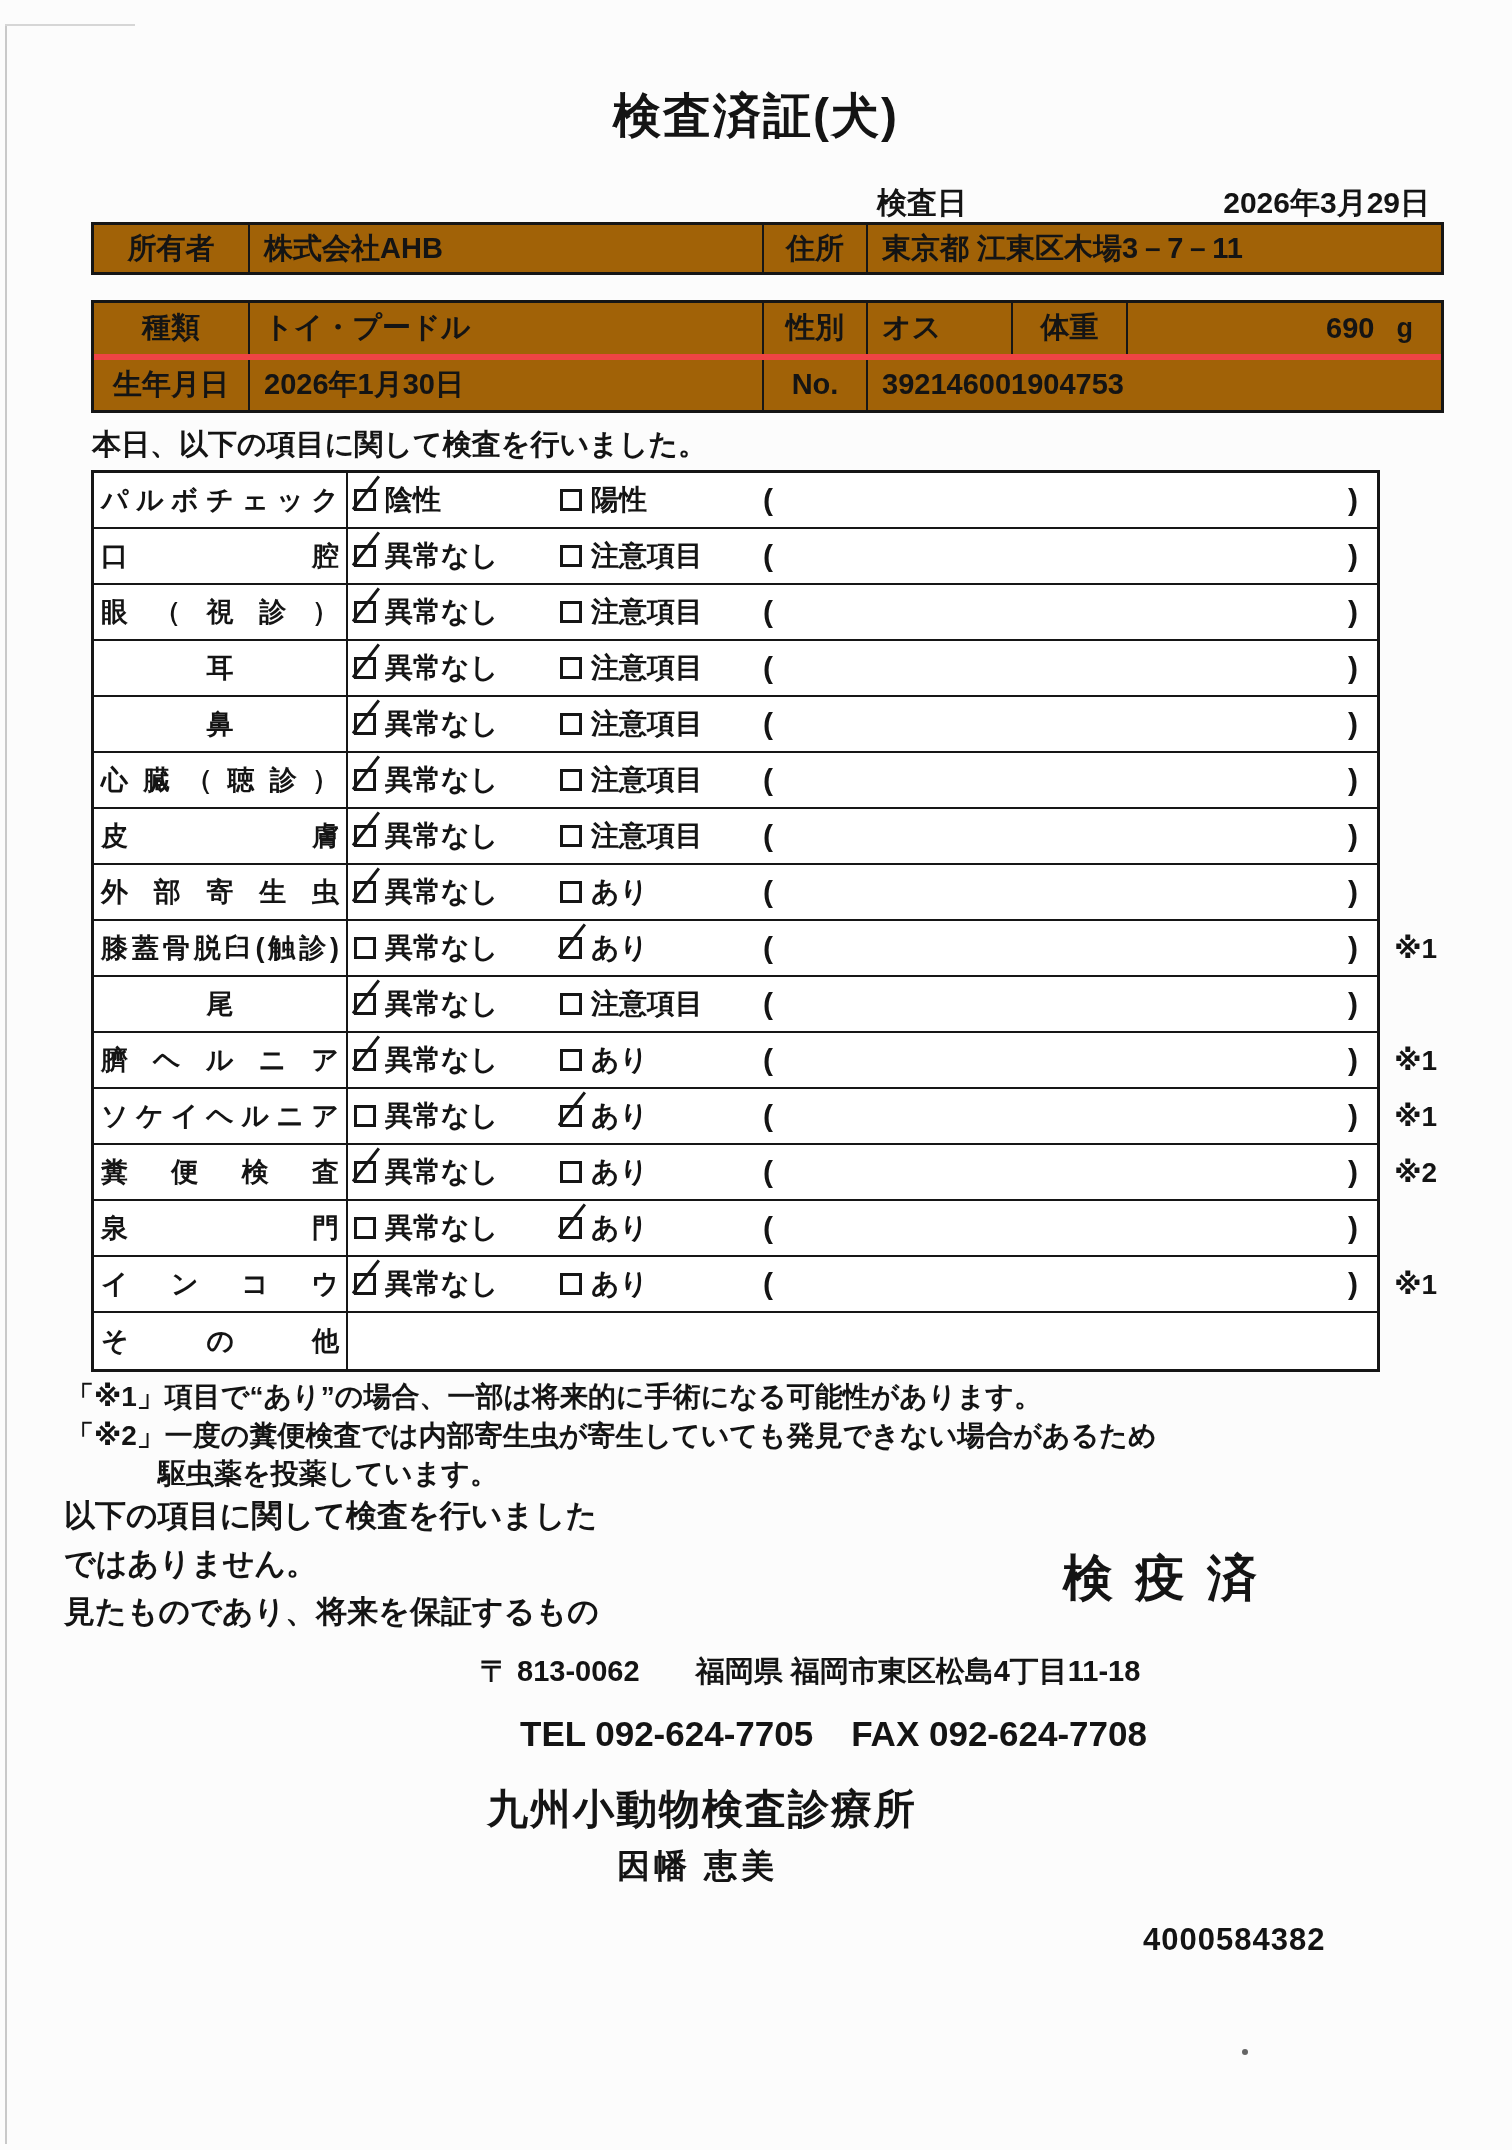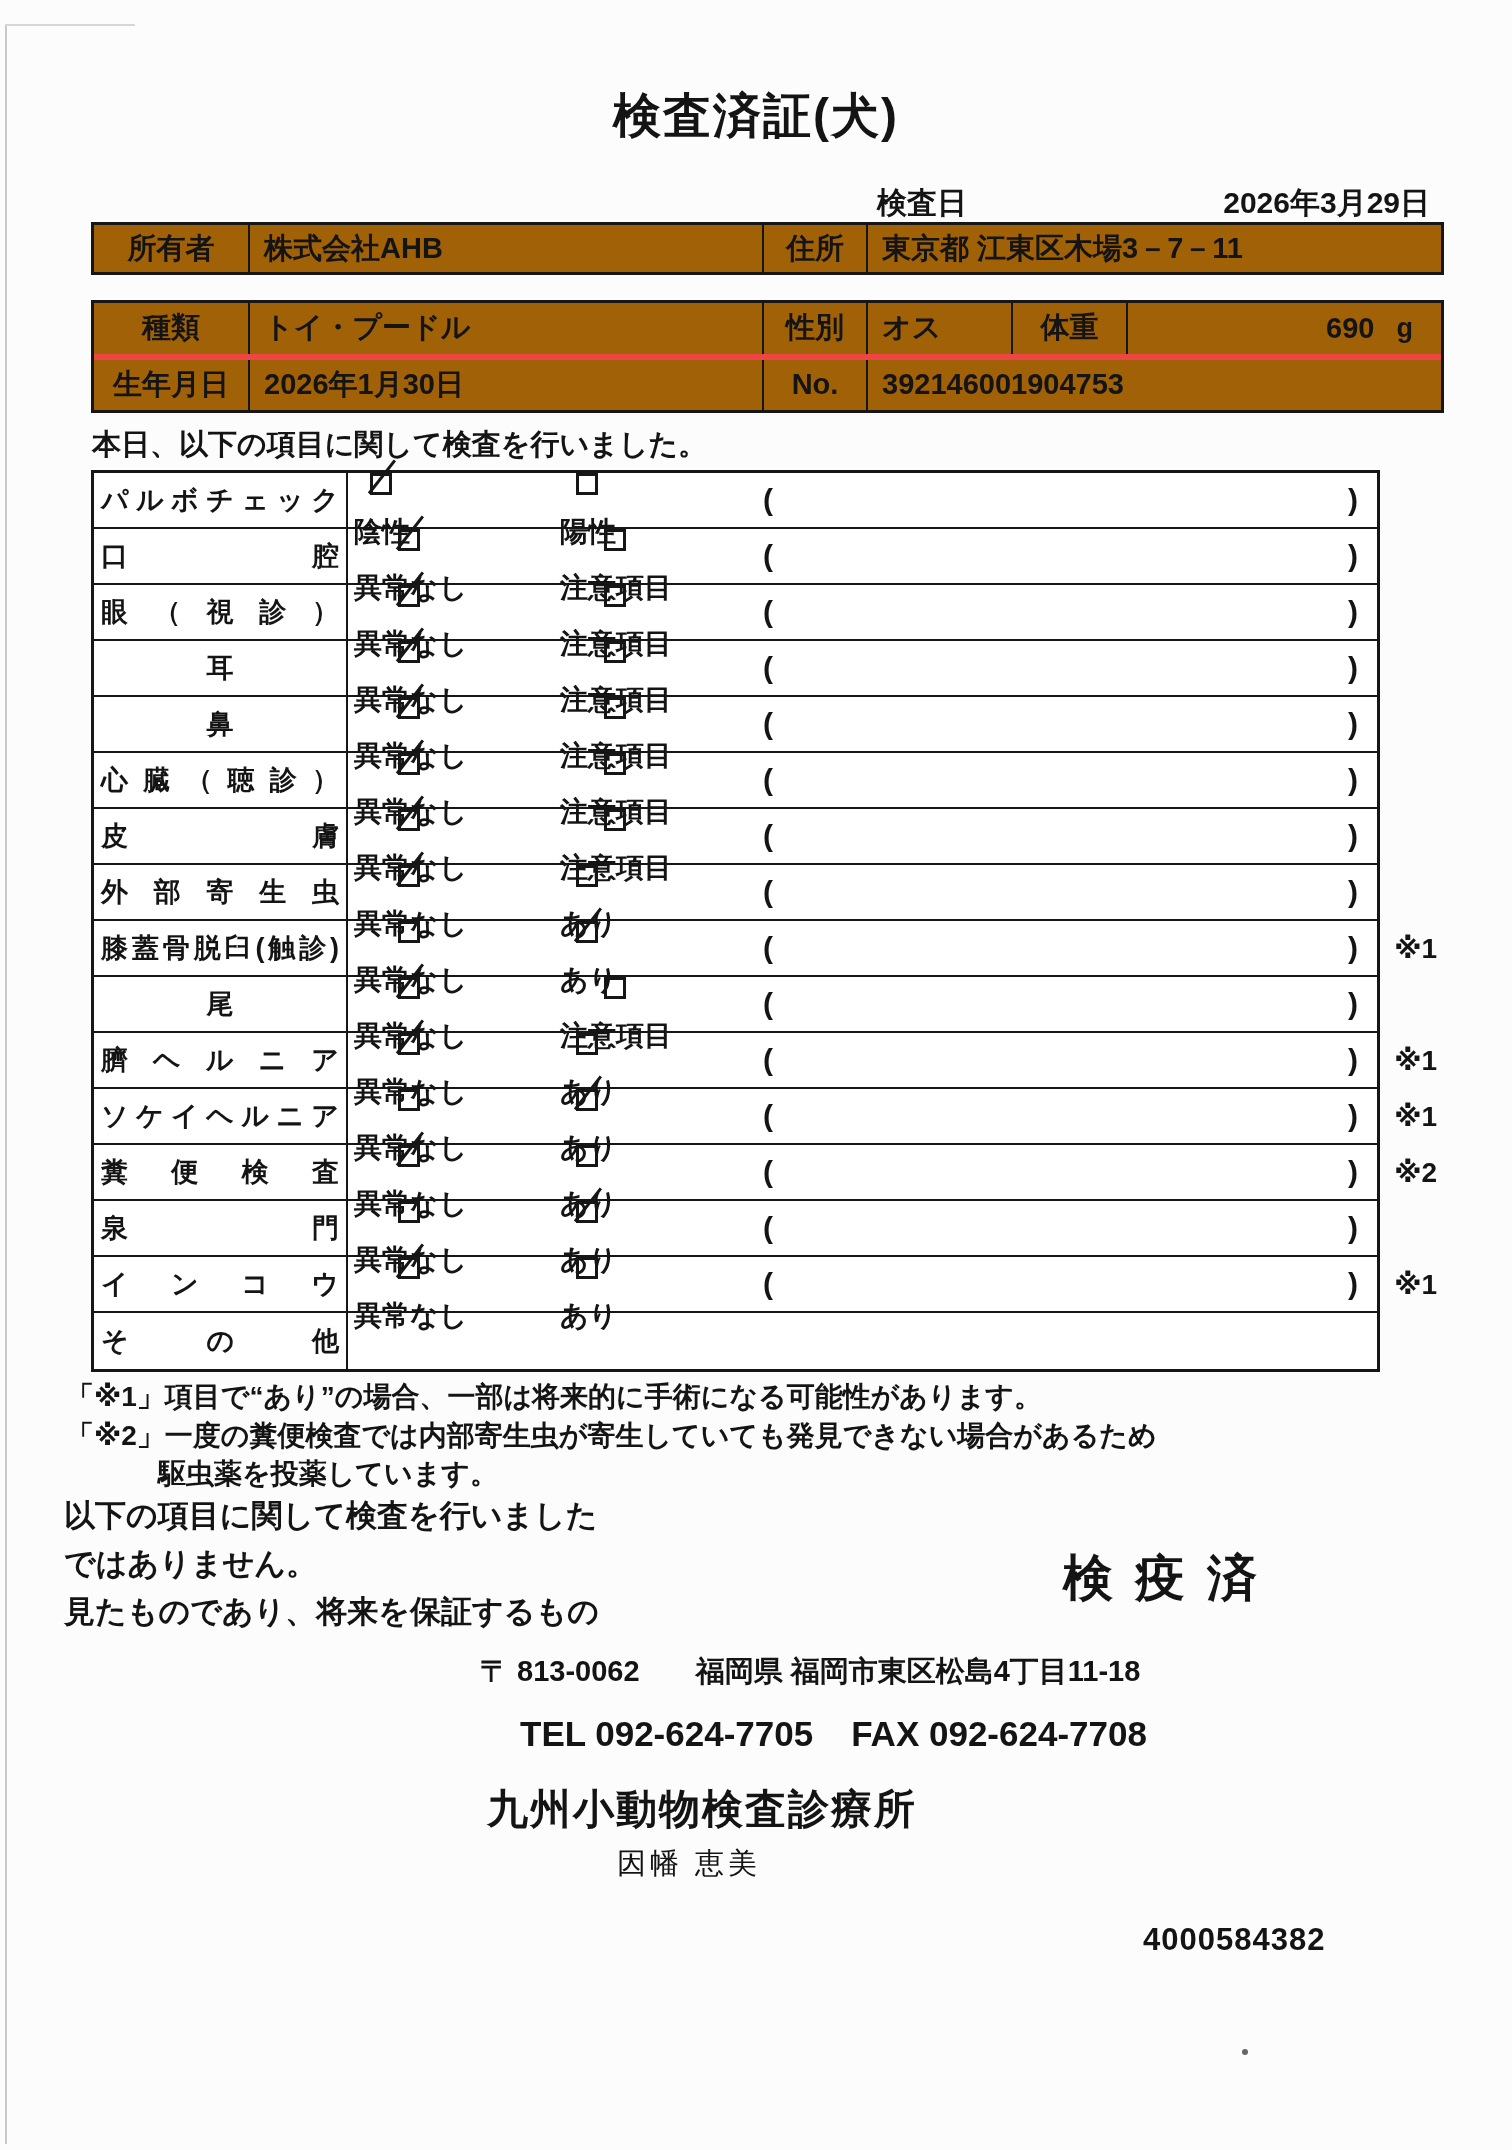--- a/index.html
+++ b/index.html
@@ -60,22 +60,22 @@
   .chk-item{
     width:254px;flex:none;border-right:2px solid #161616;box-sizing:border-box;
     display:flex;align-items:center;padding:0 7px;
     font-size:27px;font-weight:700;white-space:nowrap;
   }
   .chk-item.spread{justify-content:space-between;}
   .chk-item.center{justify-content:center;}
   .chk-opts{flex:1;position:relative;}
   .opt{
     position:absolute;top:0;height:100%;
-    display:flex;align-items:center;gap:18px;
-    font-size:28px;font-weight:700;white-space:nowrap;flex-direction:column;
+    display:flex;align-items:center;gap:6px;
+    font-size:28px;font-weight:700;white-space:nowrap;
   }
   .opt1{left:6px;}
   .opt2{left:212px;}
   .paren{position:absolute;top:0;height:100%;display:flex;align-items:center;font-size:30px;font-weight:600;}
   .paren.open{left:415px;}
   .paren.close{left:1000px;}
   .note{
     position:absolute;right:-60px;top:0;height:100%;
     display:flex;align-items:center;font-size:28px;font-weight:700;
   }
@@ -94,21 +94,21 @@
   .fn2a{left:66px;top:1417px;}
   .fn2b{left:158px;top:1455px;}
 
   .disclaimer{position:absolute;left:64px;top:1492px;font-size:31px;font-weight:700;line-height:48px;}
 
   .stamp{position:absolute;left:1063px;top:1545px;font-size:50px;font-weight:700;letter-spacing:22px;white-space:nowrap;}
 
   .postal-line{position:absolute;left:480px;top:1652px;font-size:29px;font-weight:700;display:flex;gap:56px;white-space:nowrap;}
   .tel-line{position:absolute;left:492px;top:1714px;font-size:35px;font-weight:700;display:flex;gap:38px;white-space:nowrap;margin-left:28px;}
   .clinic-name{position:absolute;left:487px;top:1782px;font-size:41px;font-weight:700;letter-spacing:2px;white-space:nowrap;}
-  .vet-name{position:absolute;left:617px;top:1844px;font-size:29px;font-weight:400;letter-spacing:4px;white-space:nowrap;}
+  .vet-name{position:absolute;left:617px;top:1844px;font-size:33px;font-weight:700;letter-spacing:4px;white-space:nowrap;}
   .doc-number{position:absolute;left:1143px;top:1922px;font-size:31px;font-weight:700;letter-spacing:1px;}
   .speck{position:absolute;left:1242px;top:2049px;width:6px;height:6px;border-radius:50%;background:#4a4a4a;opacity:.85;}
 </style>
 </head>
 <body>
 
 <div class="page">
   <div class="edge-left"></div>
   <div class="edge-top"></div>
 

